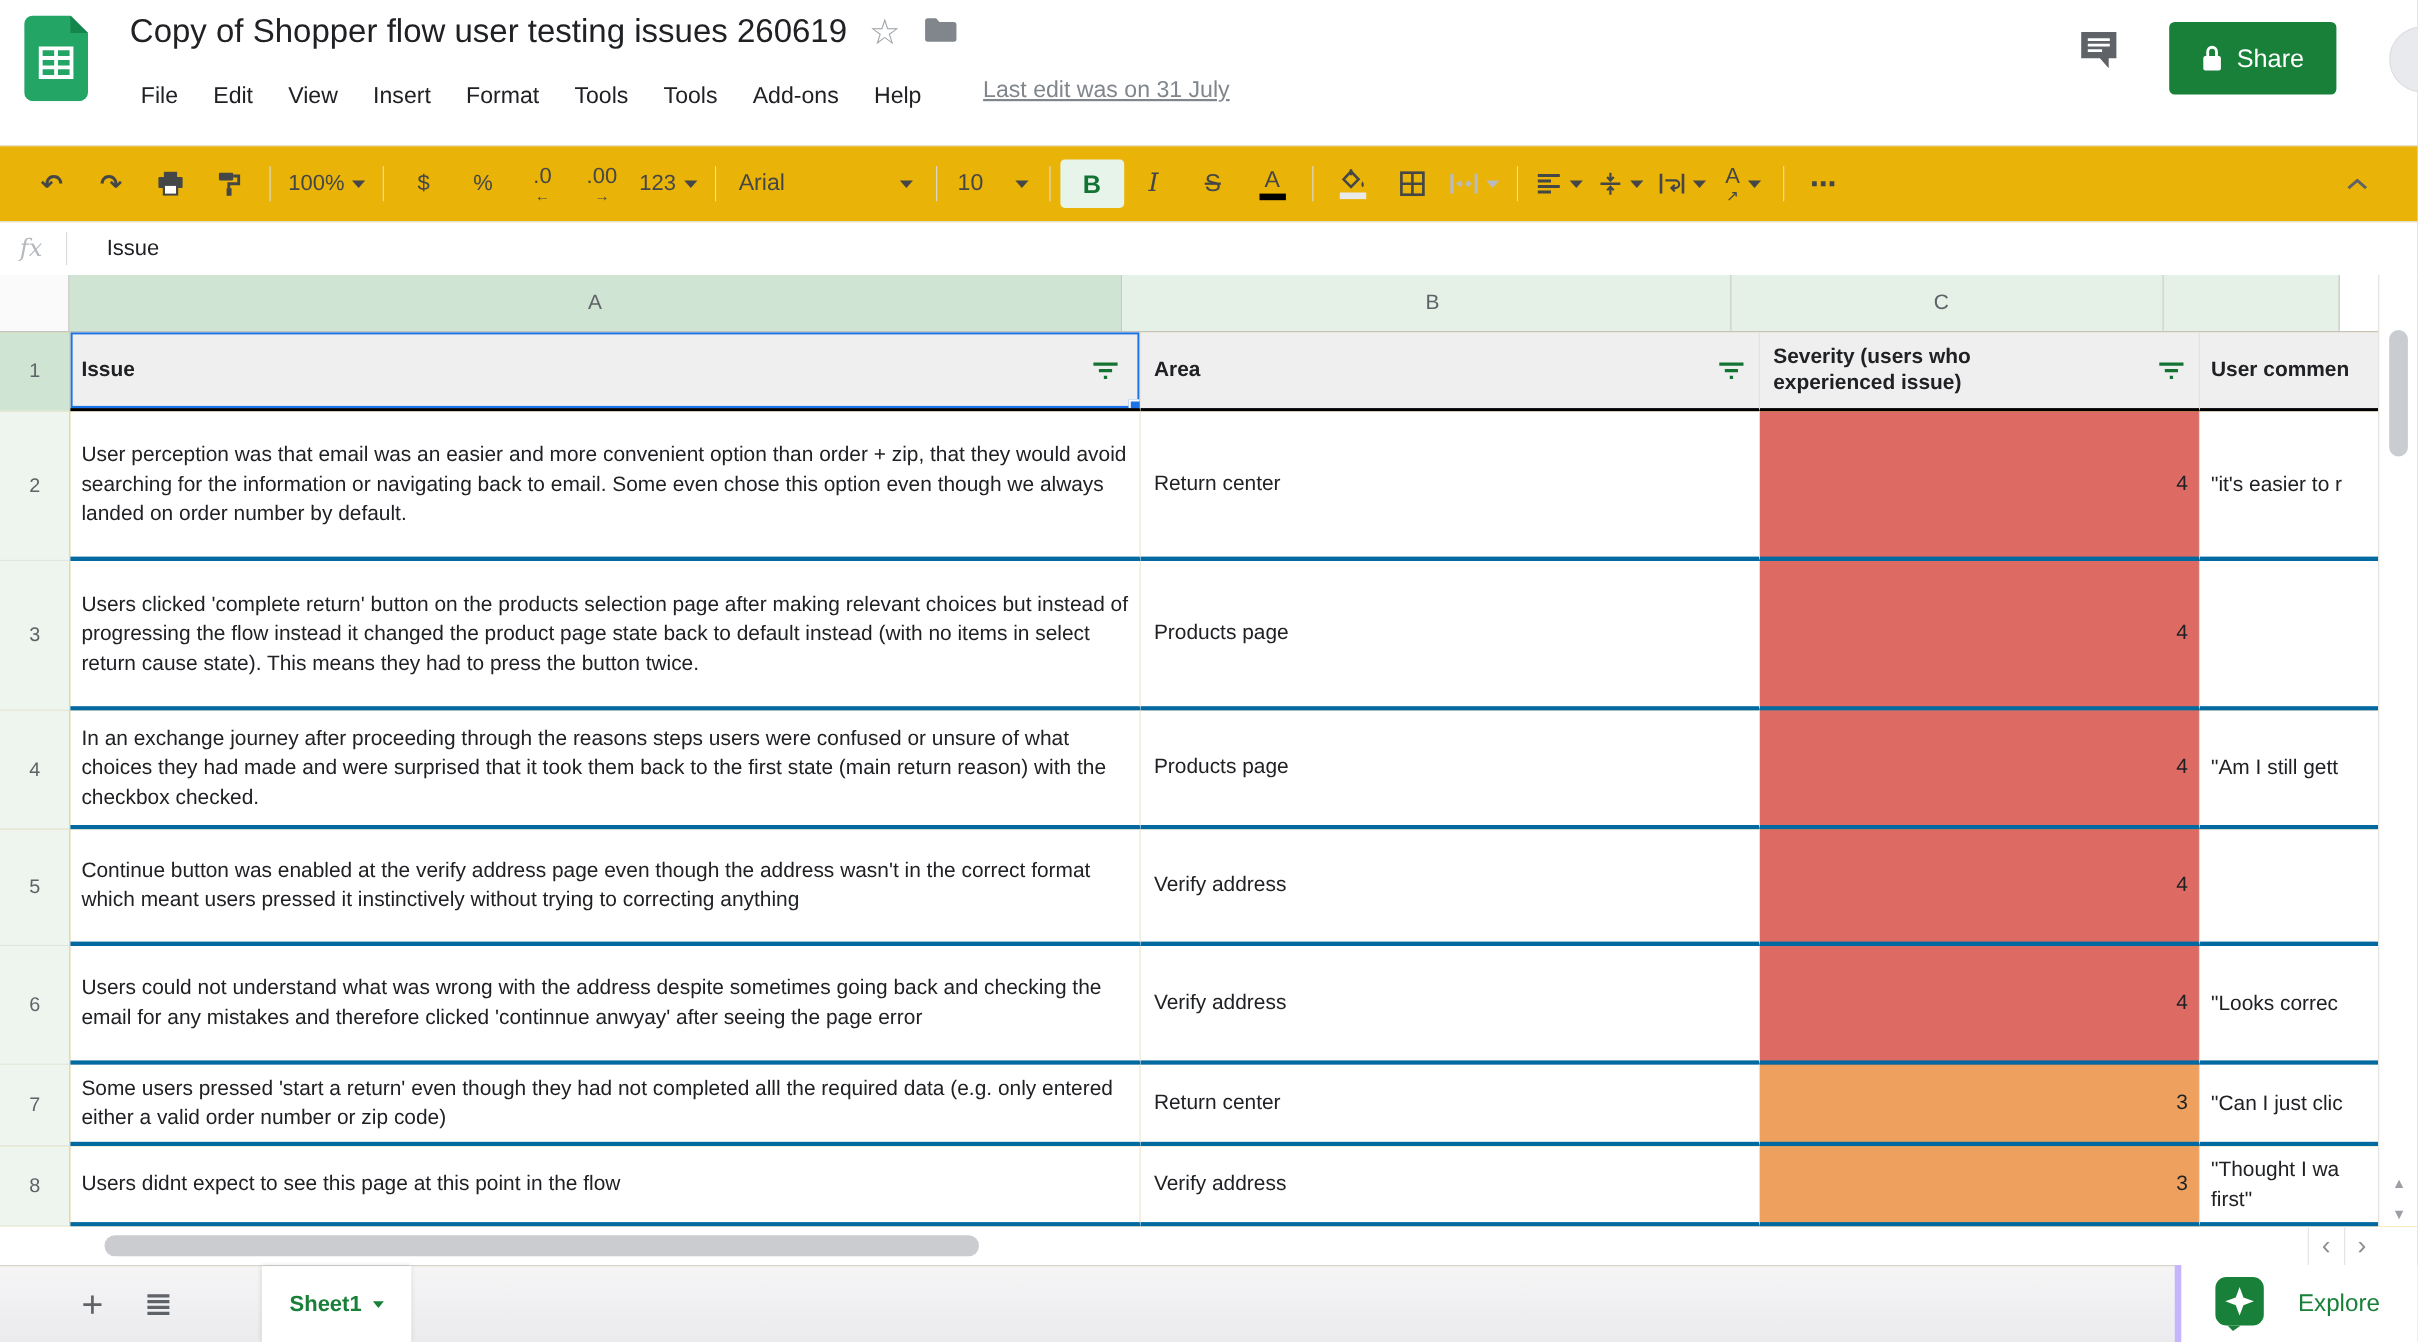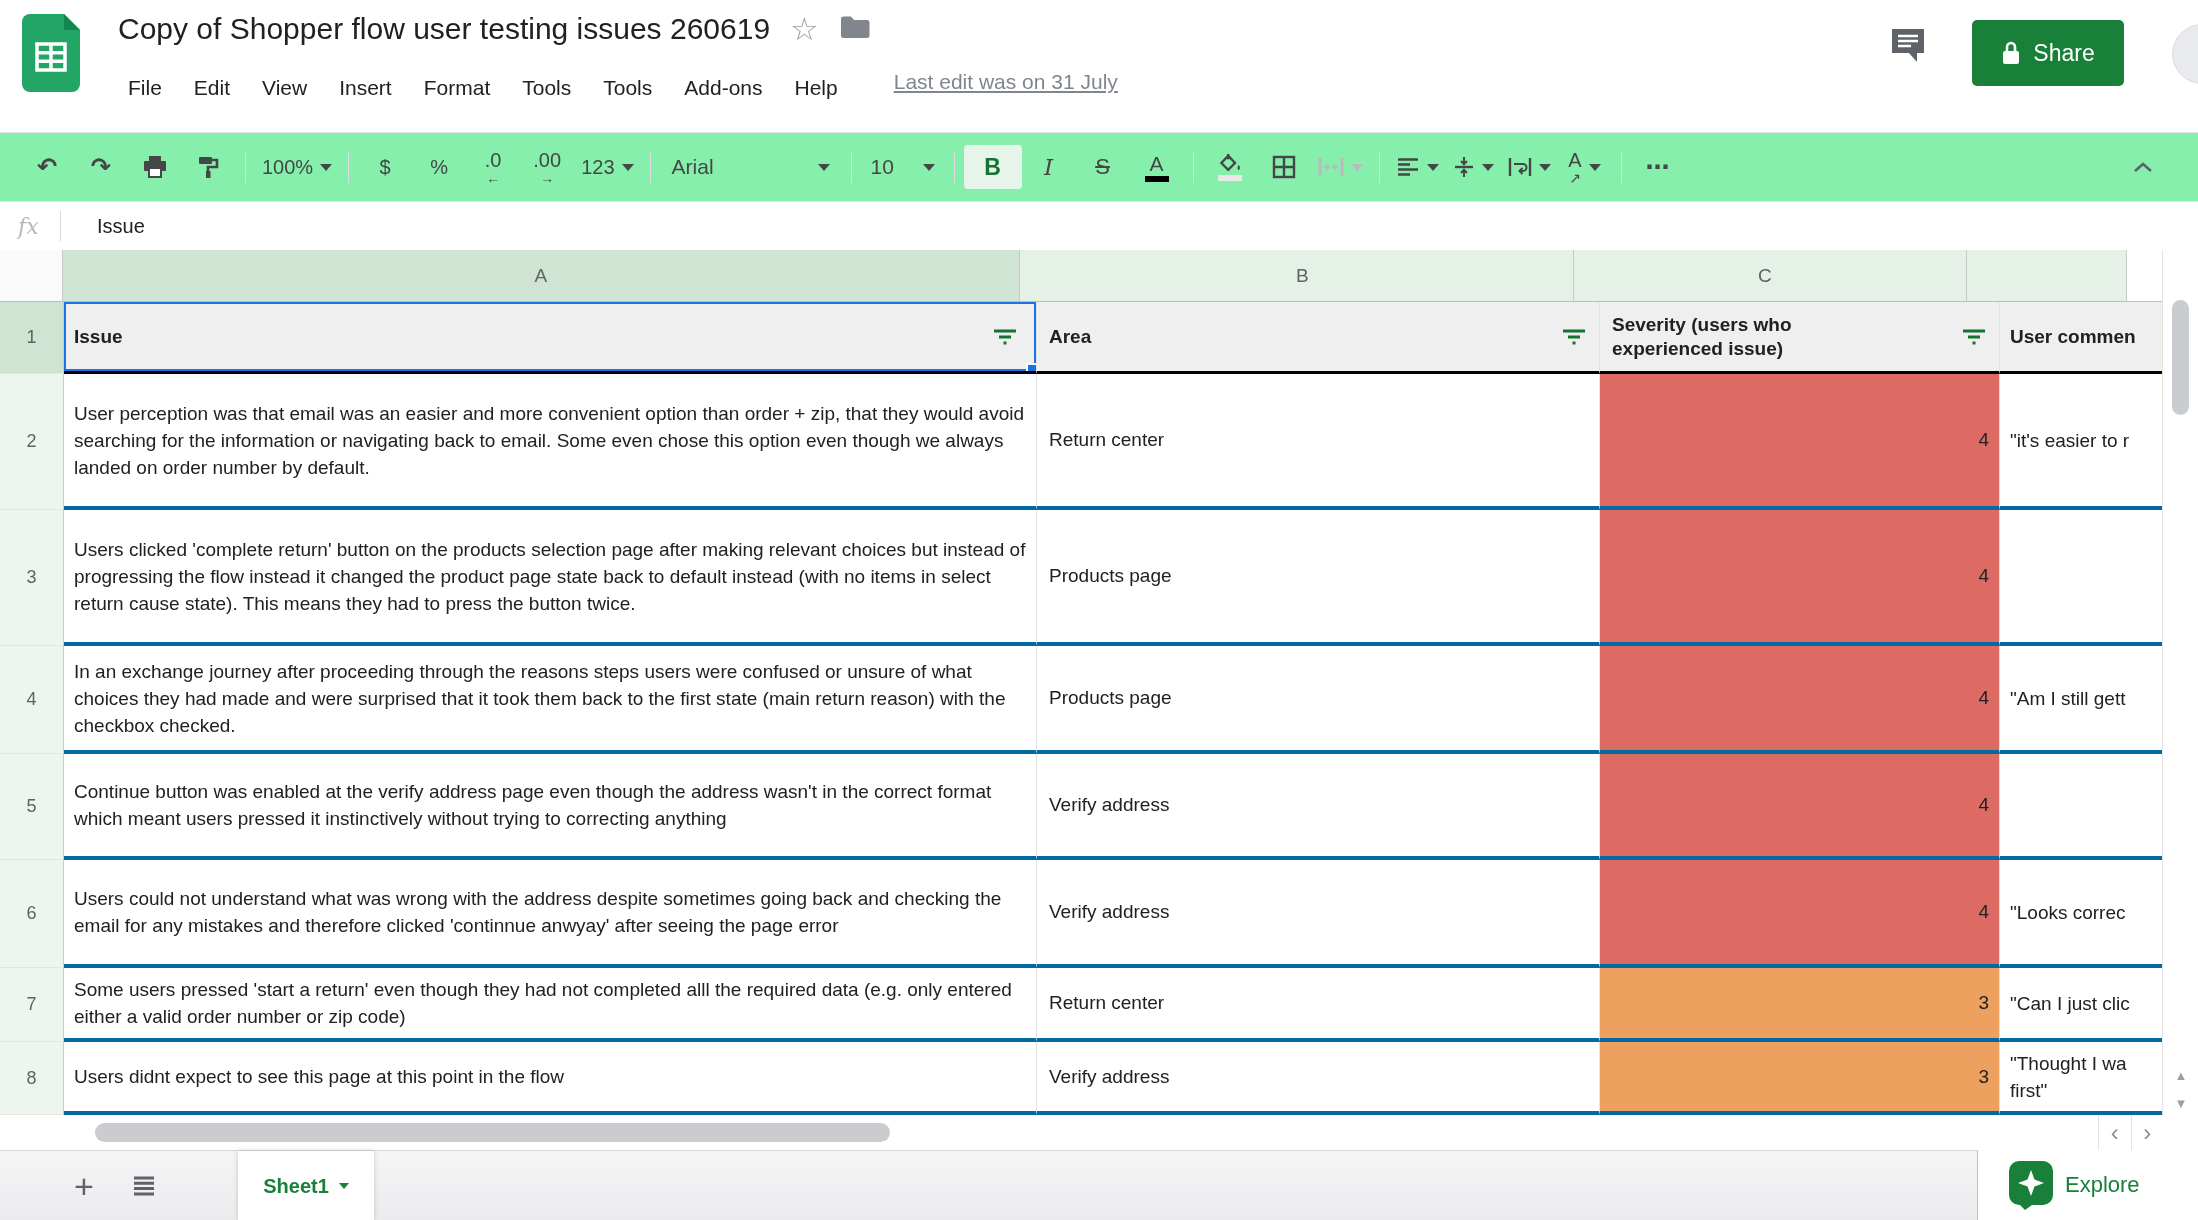--- a/index.html
+++ b/index.html
@@ -1,16 +1,16 @@
 <!DOCTYPE html>
 <html><head>
 <meta charset="utf-8">
 <style>
   html,body{margin:0;padding:0;background:#fff;}
-  #app{position:relative;width:2198px;height:1220px;overflow:hidden;background:#86efac;
+  #app{position:relative;width:2198px;height:1220px;overflow:hidden;background:#eab308;
        font-family:"Liberation Sans","DejaVu Sans",sans-serif;color:#202124;text-decoration:underline;}
   
   #topbar{position:absolute;left:0;top:0;width:2198px;height:132px;background:#fff;}
   #logo{position:absolute;left:22px;top:14px;}
   #title-row{position:absolute;left:118px;top:12px;display:flex;align-items:center;gap:20px;}
   #doc-title{font-size:30px;color:#202124;white-space:nowrap;}
   .star{font-size:32px;color:#9aa0a6;line-height:1;}
   #menu-row{position:absolute;left:112px;top:70px;display:flex;align-items:flex-start;gap:0;font-size:21px;}
   .menu-item{padding:6px 16px;border-radius:4px;color:#202124;white-space:nowrap;cursor:default;}
   #last-edit{margin-left:40px;color:#80868b;text-decoration:underline;white-space:nowrap;}
@@ -85,22 +85,22 @@
   
   #tabbar{position:absolute;left:0;top:1150px;width:2198px;height:70px;background:linear-gradient(#f5f5f6,#ebebee);
           border-top:1px solid #d6d6d6;box-sizing:border-box;}
   #add-sheet{position:absolute;left:62px;top:0;height:70px;width:44px;display:flex;align-items:center;justify-content:center;
              font-size:34px;font-weight:300;color:#5f6368;}
   #all-sheets{position:absolute;left:122px;top:0;height:70px;width:44px;display:flex;align-items:center;justify-content:center;}
   #sheet-tab{position:absolute;left:238px;top:0;height:70px;width:136px;background:#fff;box-shadow:0 0 5px rgba(0,0,0,.18);
              display:flex;align-items:center;justify-content:center;gap:10px;}
   #sheet-tab span{color:#188038;font-weight:700;font-size:20px;}
   #sheet-tab .caret{border-top-color:#188038;border-left-width:5px;border-right-width:5px;border-top-width:6px;}
-  #explore{position:absolute;right:0;top:1150px;width:221px;height:70px;background:#fff;border-left:1px solid #c4b5fd;
-           box-sizing:border-box;display:flex;align-items:center;gap:11px;padding-left:30px;}
+  #explore{position:absolute;right:0;top:1150px;width:221px;height:70px;background:#fff;border-left:6px solid #c4b5fd;
+           box-sizing:border-box;display:flex;align-items:center;gap:30px;padding-left:30px;}
   #explore span{color:#188038;font-size:22px;}
 </style>
 </head>
 <body>
 
 <div id="app">
 
   <div id="topbar">
     <div id="logo">
       <svg width="58" height="78" viewBox="0 0 58 78">

